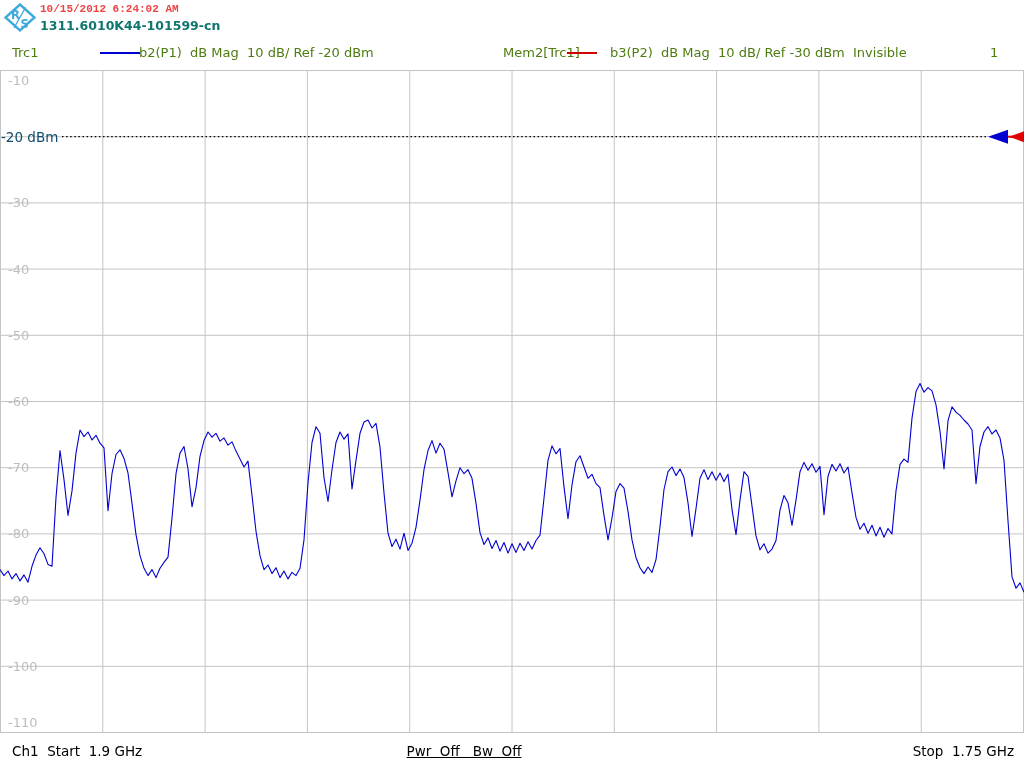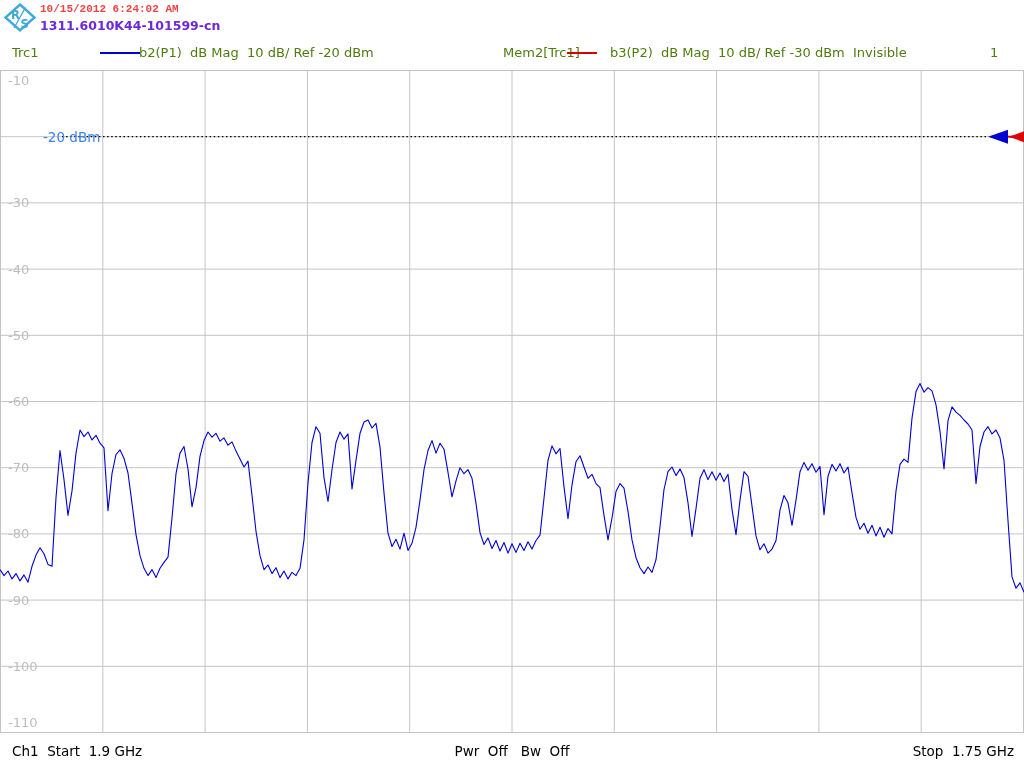--- a/index.html
+++ b/index.html
@@ -2,40 +2,40 @@
 <html><head>
 <meta charset="utf-8">
 <style>
   html,body{margin:0;padding:0;background:#ffffff;}
   body{width:1024px;height:768px;position:relative;overflow:hidden;
        font-family:"DejaVu Sans",sans-serif;-webkit-font-smoothing:antialiased;}
   .abs{position:absolute;white-space:pre;}
   
   #logo{position:absolute;left:4px;top:3px;}
   #timestamp{left:40px;top:3px;font-size:11px;font-weight:bold;color:#ef4444;font-family:Liberation Mono, monospace;}
-  #serial{left:40px;top:18px;font-size:12.5px;font-weight:bold;color:#6d28d9;}
+  #serial{left:40px;top:18px;font-size:12.5px;font-weight:bold;color:#0f766e;}
   
   .legend-text{top:45px;font-size:13px;color:#4d7c0f;}
   #trc1-name{left:12px;}
   #trc1-sample{left:100px;top:52px;width:40px;height:2px;background:#0000d2;position:absolute;}
   #trc1-desc{left:139px;}
   #mem2-name{left:503px;}
   #mem2-sample{left:567px;top:52px;width:30px;height:2px;background:#d20000;position:absolute;}
   #mem2-desc{left:610px;}
   #trace-number{left:990px;}
   
   #plot-svg{position:absolute;left:0;top:70px;}
   .grid{stroke:#c4c4c4;stroke-width:1;}
   .tick{fill:#bdbdbd;font-size:13px;font-family:"DejaVu Sans",sans-serif;}
   .refline{stroke:#000;stroke-width:1.2;stroke-dasharray:1.5 2.6;}
-  #ref-label{left:1px;top:129px;font-size:13.5px;color:#3b82f6;padding-left:42px;}
+  #ref-label{left:1px;top:129px;font-size:13.5px;color:#0c4a6e;}
   
   .footer-text{top:743px;font-size:13.5px;color:#000;}
   #footer-left{left:12px;}
-  #footer-center{left:0;width:1024px;text-align:center;}
+  #footer-center{left:0;width:928px;text-align:center;text-decoration:underline;}
   #footer-right{right:10px;}
 </style>
 </head>
 <body>
 
 <svg id="logo" width="32" height="30" viewBox="0 0 32 30">
   <polygon points="16,1.5 30.5,14.5 16,27.5 1.5,14.5" fill="none" stroke="#3fa9dc" stroke-width="2.4"></polygon>
   <line x1="21.5" y1="4.5" x2="10" y2="25" stroke="#3fa9dc" stroke-width="1.3"></line>
   <text x="7" y="16" font-size="11.5" font-weight="bold" fill="#3fa9dc" font-family="DejaVu Sans,sans-serif">R</text>
   <text x="16.5" y="24.5" font-size="11.5" font-weight="bold" fill="#3fa9dc" font-family="DejaVu Sans,sans-serif">S</text>

